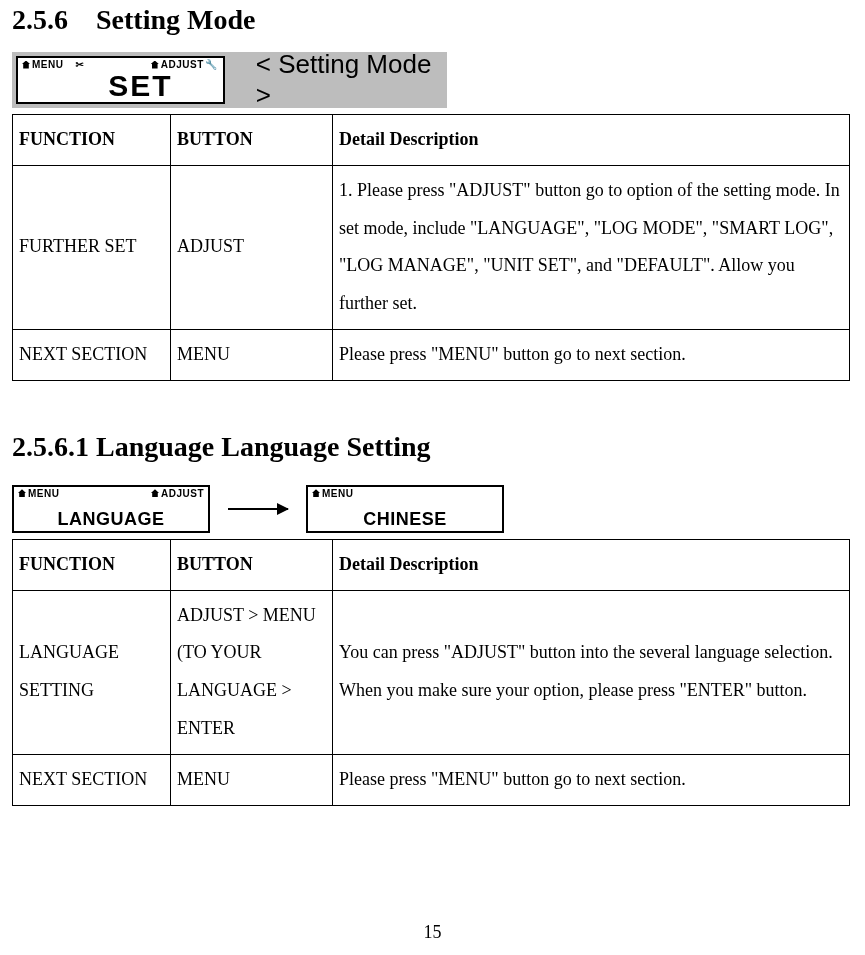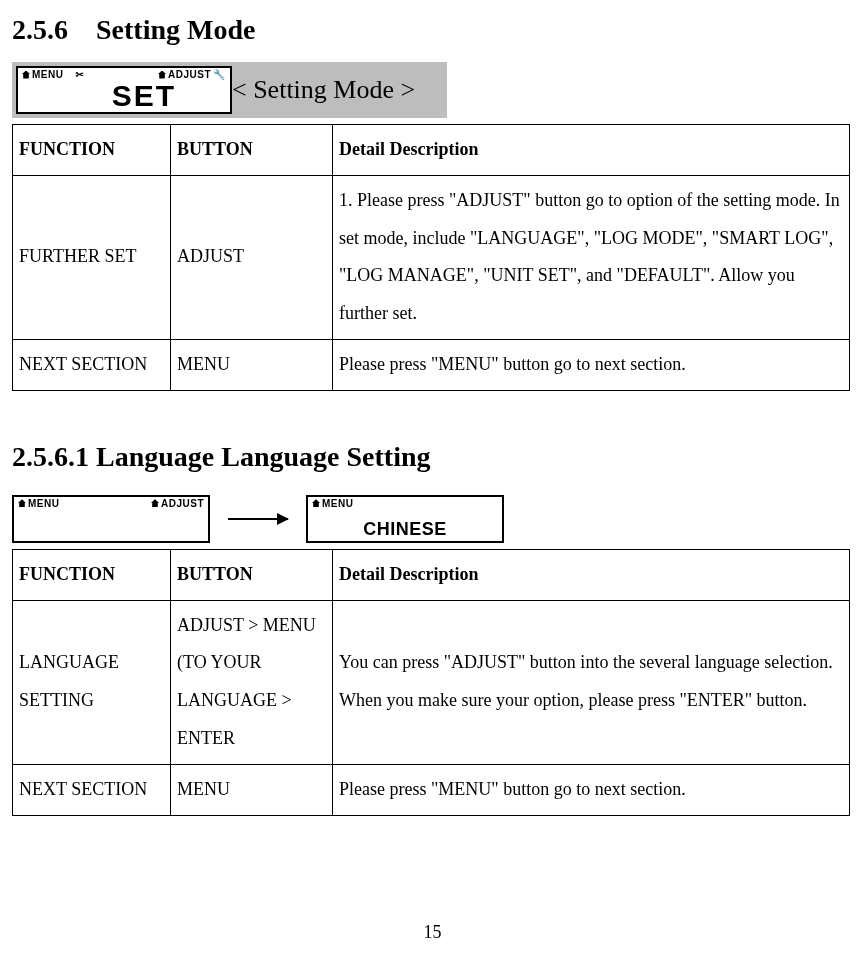--- a/index.html
+++ b/index.html
@@ -12,21 +12,21 @@
       height: 955px;
       background: #fff;
       font-family: "Times New Roman", Times, serif;
       color: #000;
       padding: 0 12px;
       position: relative;
     }
     .heading-256 {
       font-size: 28px;
       font-weight: bold;
-      padding-top: 14px;
+      padding-top: 4px;
       padding-bottom: 16px;
     }
     .heading-256 .num {
       margin-right: 28px;
     }
     .lcd-row {
       display: flex;
       align-items: center;
       gap: 6px;
       margin-bottom: 6px;
@@ -102,21 +102,22 @@
       font-family: "Arial Black", Arial, sans-serif;
       font-weight: bold;
       text-align: center;
       font-size: 18px;
       line-height: 1;
       letter-spacing: 0.5px;
       padding-bottom: 3px;
     }
     .setting-mode-label {
       font-size: 26px;
-      font-family: Liberation Serif, serif;
+      font-family: Liberation Sans, sans-serif;
+      margin-left: 31px;
     }
     .tbl {
       border-collapse: collapse;
       width: 838px;
       font-size: 18px;
     }
     .tbl th, .tbl td {
       border: 1px solid #000;
       padding: 6px 6px;
       text-align: left;
@@ -231,20 +232,21 @@
     <div class="lcd-top">
       <span class="left-group">
         <span class="house-icon"></span>
         <span>MENU</span>
       </span>
       <span class="right-group">
         <span class="house-icon"></span>
         <span>ADJUST</span>
       </span>
     </div>
+    <div class="lcd-main-block">LANGUAGE</div>
   </div>
 
   <div class="arrow"></div>
 
   <div class="lcd-screen lcd-chi">
     <div class="lcd-top">
       <span class="left-group">
         <span class="house-icon"></span>
         <span>MENU</span>
       </span>

